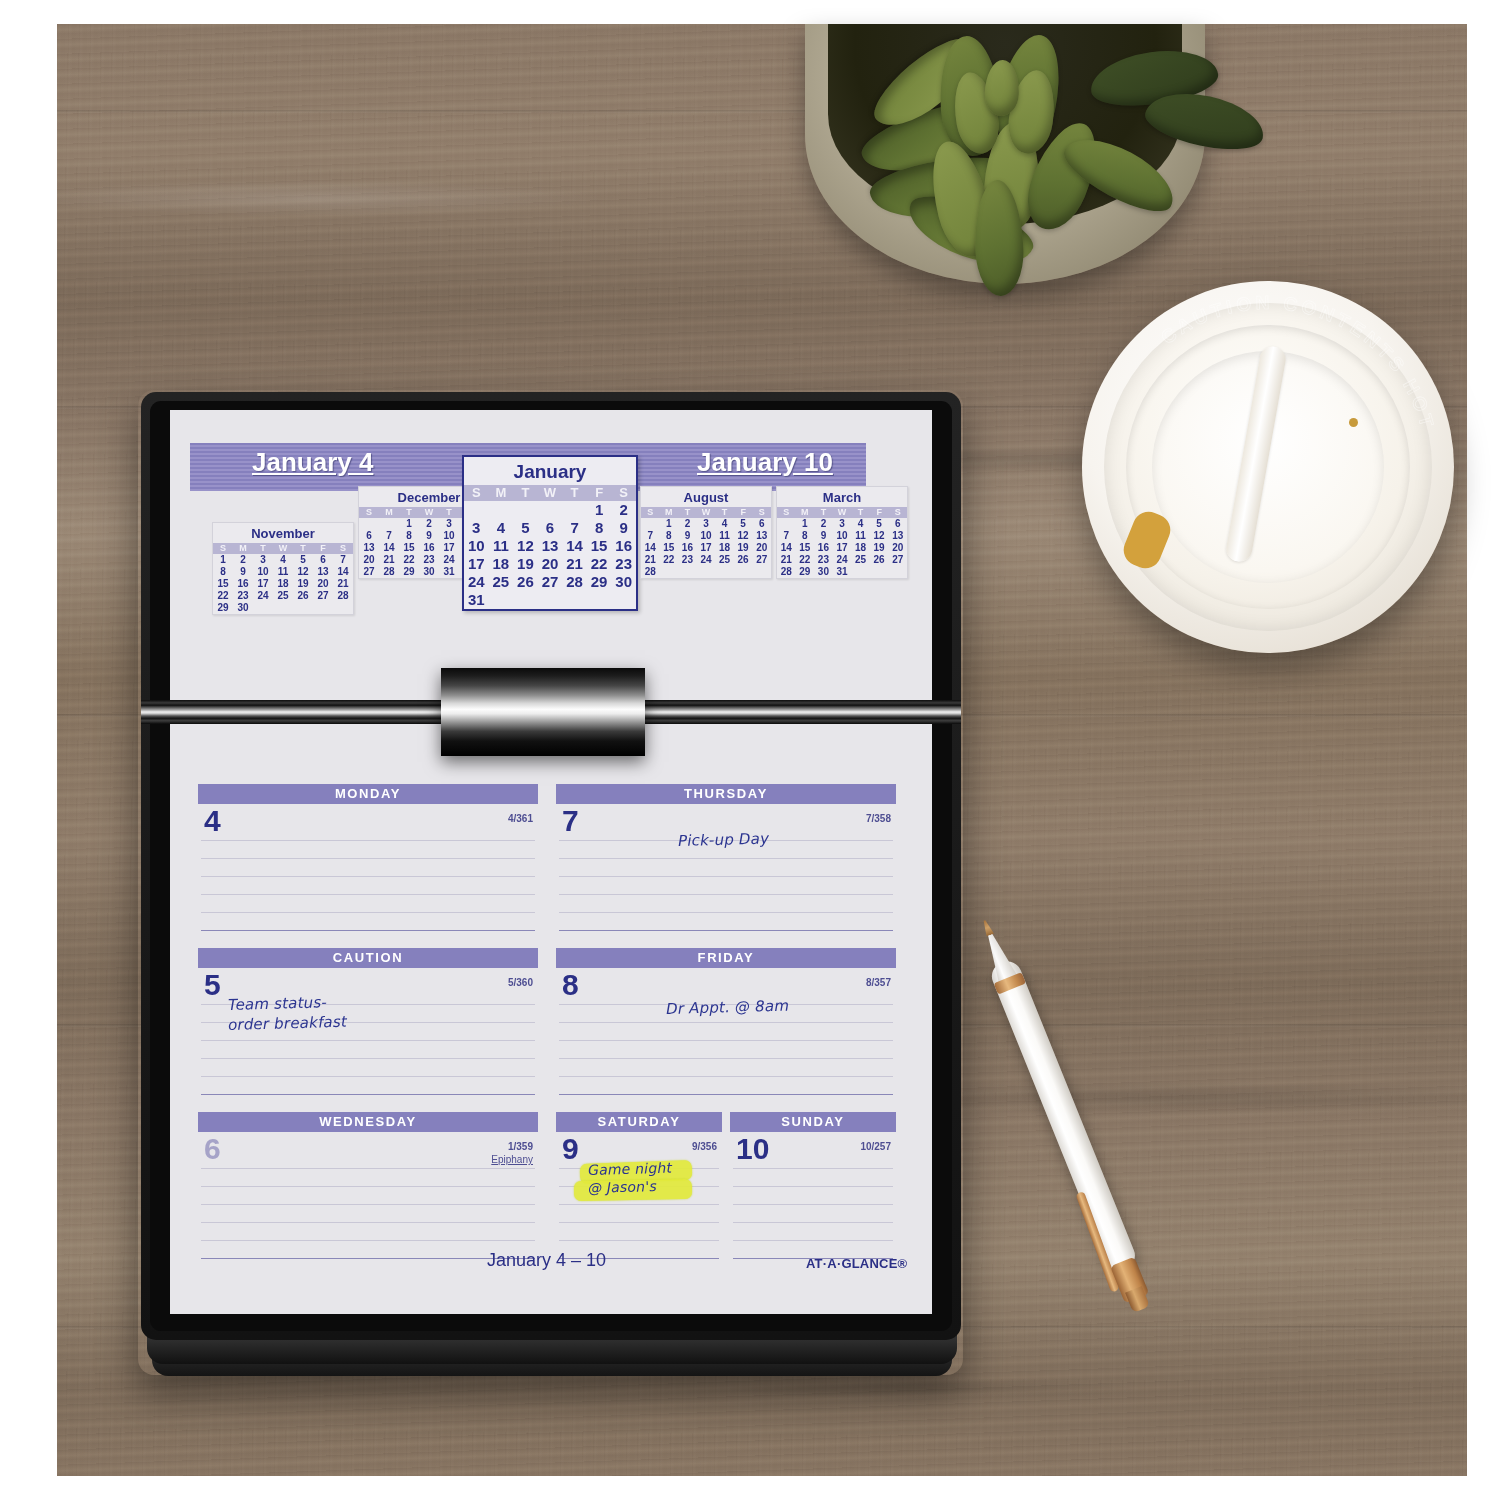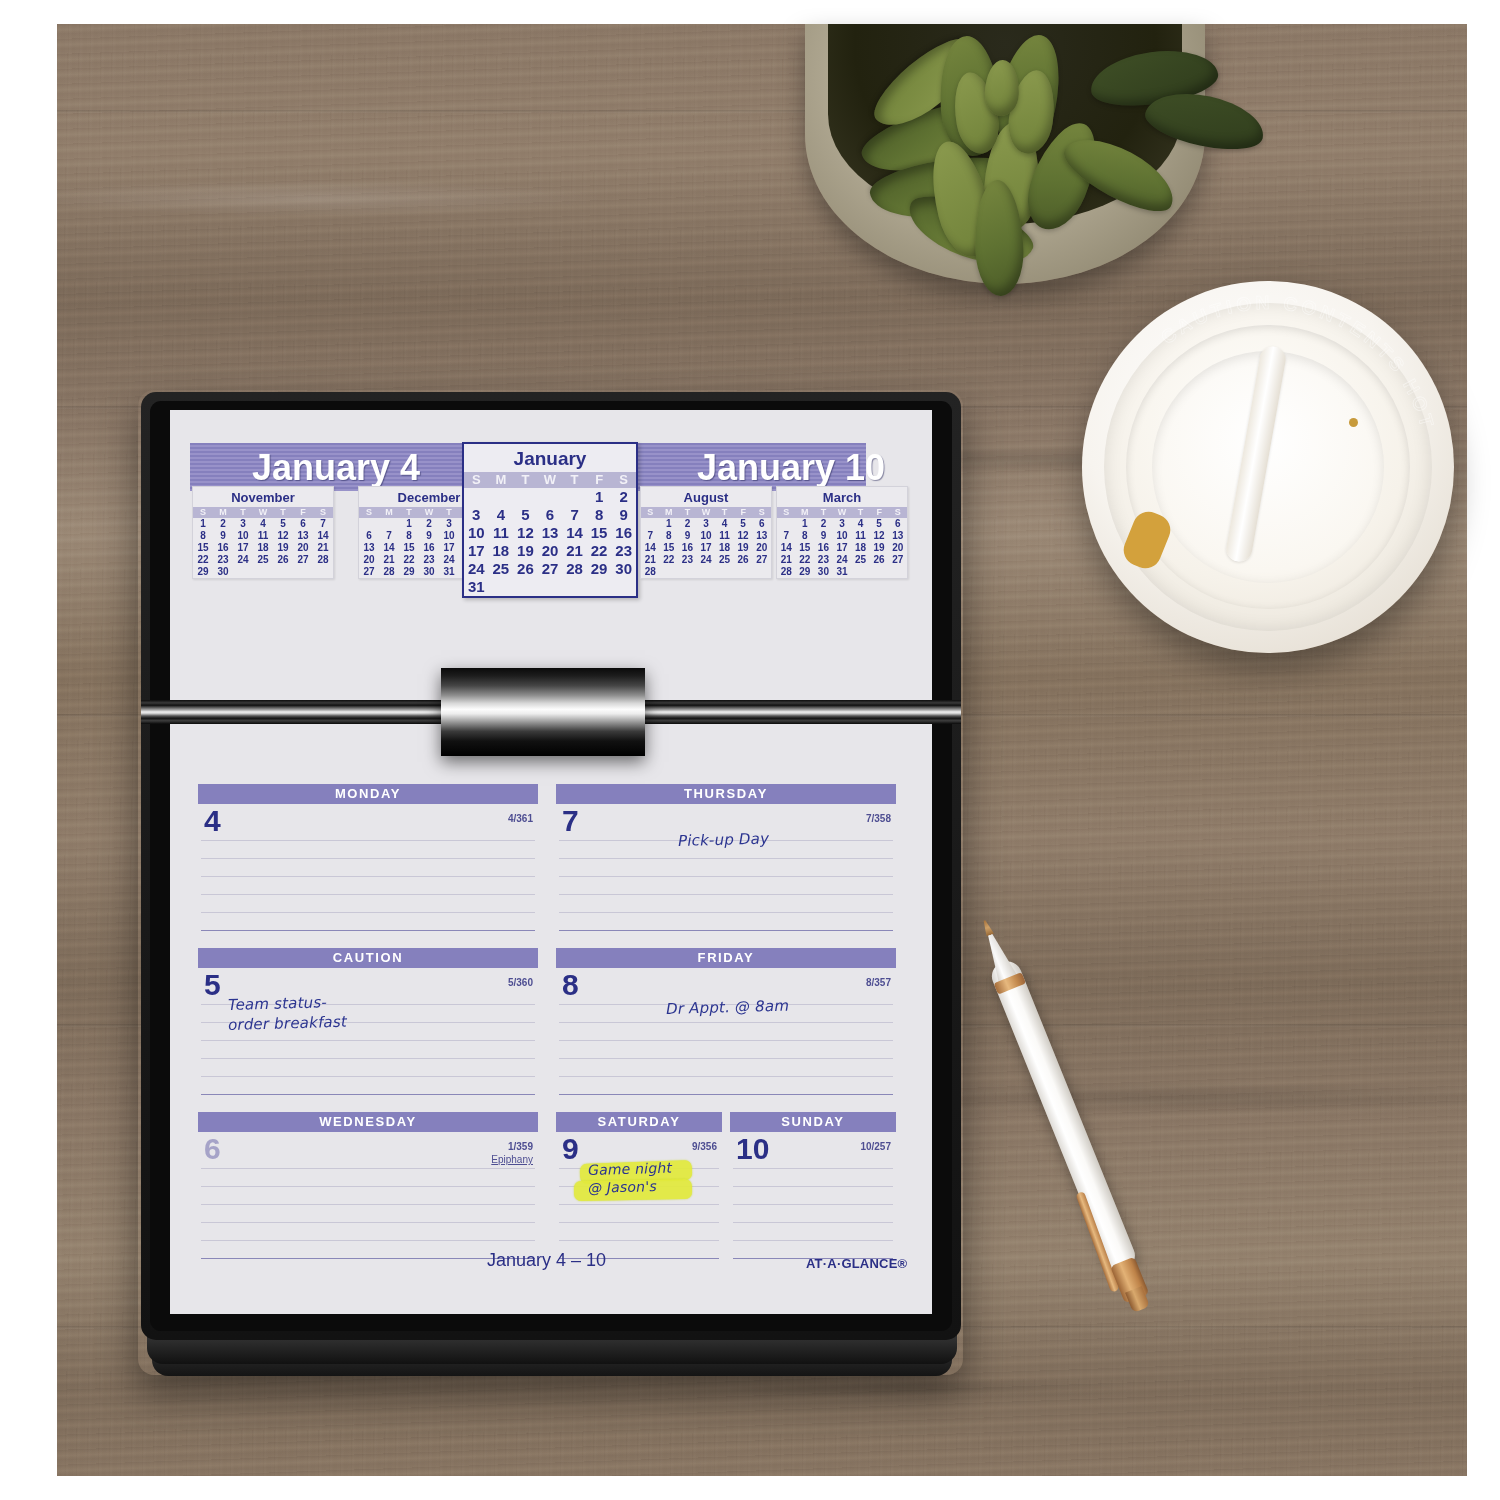--- a/index.html
+++ b/index.html
@@ -81,22 +81,23 @@
       #fdfdfd 47%, #ededed 52%, #9c9c9c 61%, #3a3a3a 72%, #111 83%, #000 100%);
     box-shadow:0 6px 16px rgba(0,0,0,0.55);
   }
 
   
   .banner{
     position:absolute;left:190px;top:443px;width:676px;height:48px;
     background:repeating-linear-gradient(180deg,#8580bd 0px,#8580bd 2px,#9892c9 2px,#9892c9 4px);
   }
   .banner-title{
-    position:absolute;top:447px;font-size:36px;font-weight:bold;color:#ffffff;
+    position:absolute;top:447px;font-size:26px;font-weight:bold;color:#ffffff;
     text-shadow:1px 1px 1px rgba(40,40,90,0.5);
+    text-decoration:underline;
   }
   .banner-title.left{left:252px;}
   .banner-title.right{left:697px;}
 
   .minicals{position:absolute;left:190px;top:486px;width:676px;height:104px;}
   .minical{
     position:absolute;top:0;background:#ebeaee;border:1px solid #d3d2da;
     box-shadow:1px 1px 2px rgba(0,0,0,0.10);
   }
   .minical.current{
@@ -317,21 +318,21 @@
   <div class="planner-inner-edge"></div>
 
   <div class="page page-top"></div>
   <div class="page page-bottom"></div>
 
   <div class="banner"></div>
   <div class="banner-title left">January 4</div>
   <div class="banner-title right">January 10</div>
 
   <div class="minicals" id="minicals">
-      <div class="minical" style="left: 2px; width: 140px;">
+      <div class="minical" style="left: 22px; width: 140px; margin-top: 36px;">
         <div class="mc-name">November</div>
         <div class="mc-grid">
           <div class="mc-dow">S</div>
           <div class="mc-dow">M</div>
           <div class="mc-dow">T</div>
           <div class="mc-dow">W</div>
           <div class="mc-dow">T</div>
           <div class="mc-dow">F</div>
           <div class="mc-dow">S</div>
           <div class="mc-day">1</div>
@@ -404,21 +405,21 @@
           <div class="mc-day">24</div>
           <div class="mc-day">25</div>
           <div class="mc-day">26</div>
           <div class="mc-day">27</div>
           <div class="mc-day">28</div>
           <div class="mc-day">29</div>
           <div class="mc-day">30</div>
           <div class="mc-day">31</div>
         </div>
       </div>
-      <div class="minical current" style="left: 272px; width: 172px;">
+      <div class="minical current" style="left: 272px; width: 172px; margin-top: 13px;">
         <div class="mc-name">January</div>
         <div class="mc-grid">
           <div class="mc-dow">S</div>
           <div class="mc-dow">M</div>
           <div class="mc-dow">T</div>
           <div class="mc-dow">W</div>
           <div class="mc-dow">T</div>
           <div class="mc-dow">F</div>
           <div class="mc-dow">S</div>
           <div class="mc-day mc-pad">0</div>

